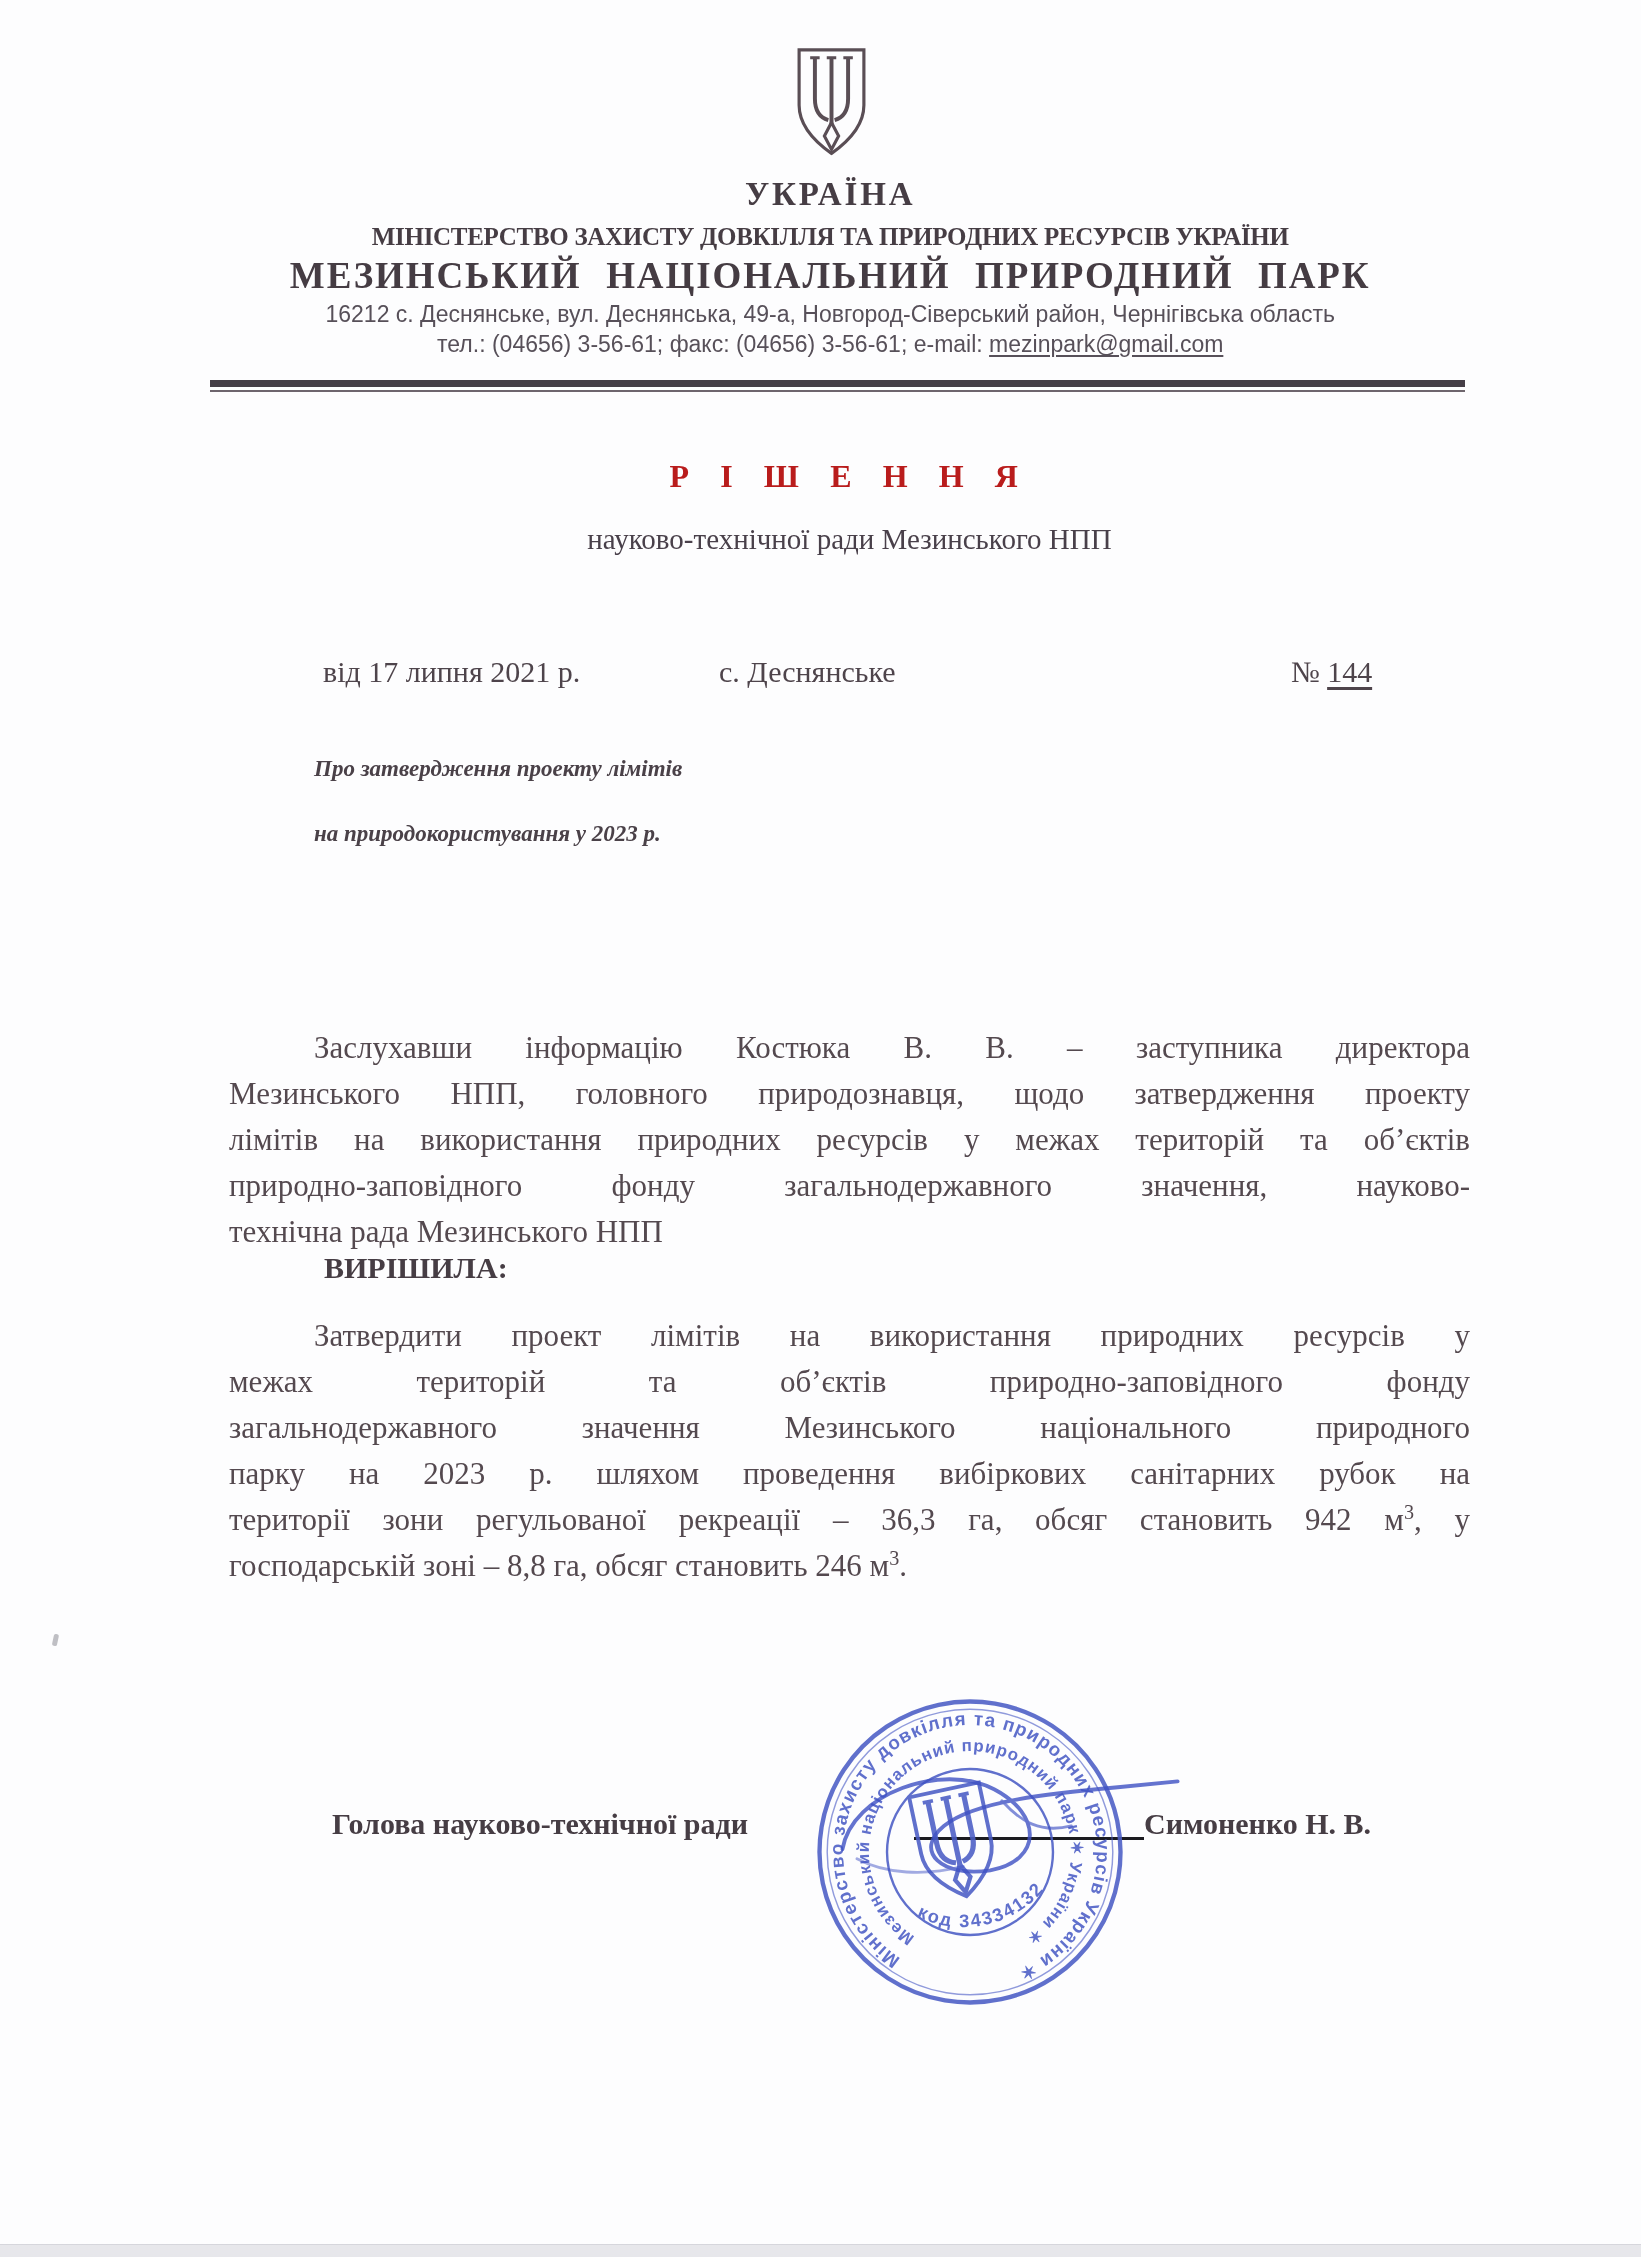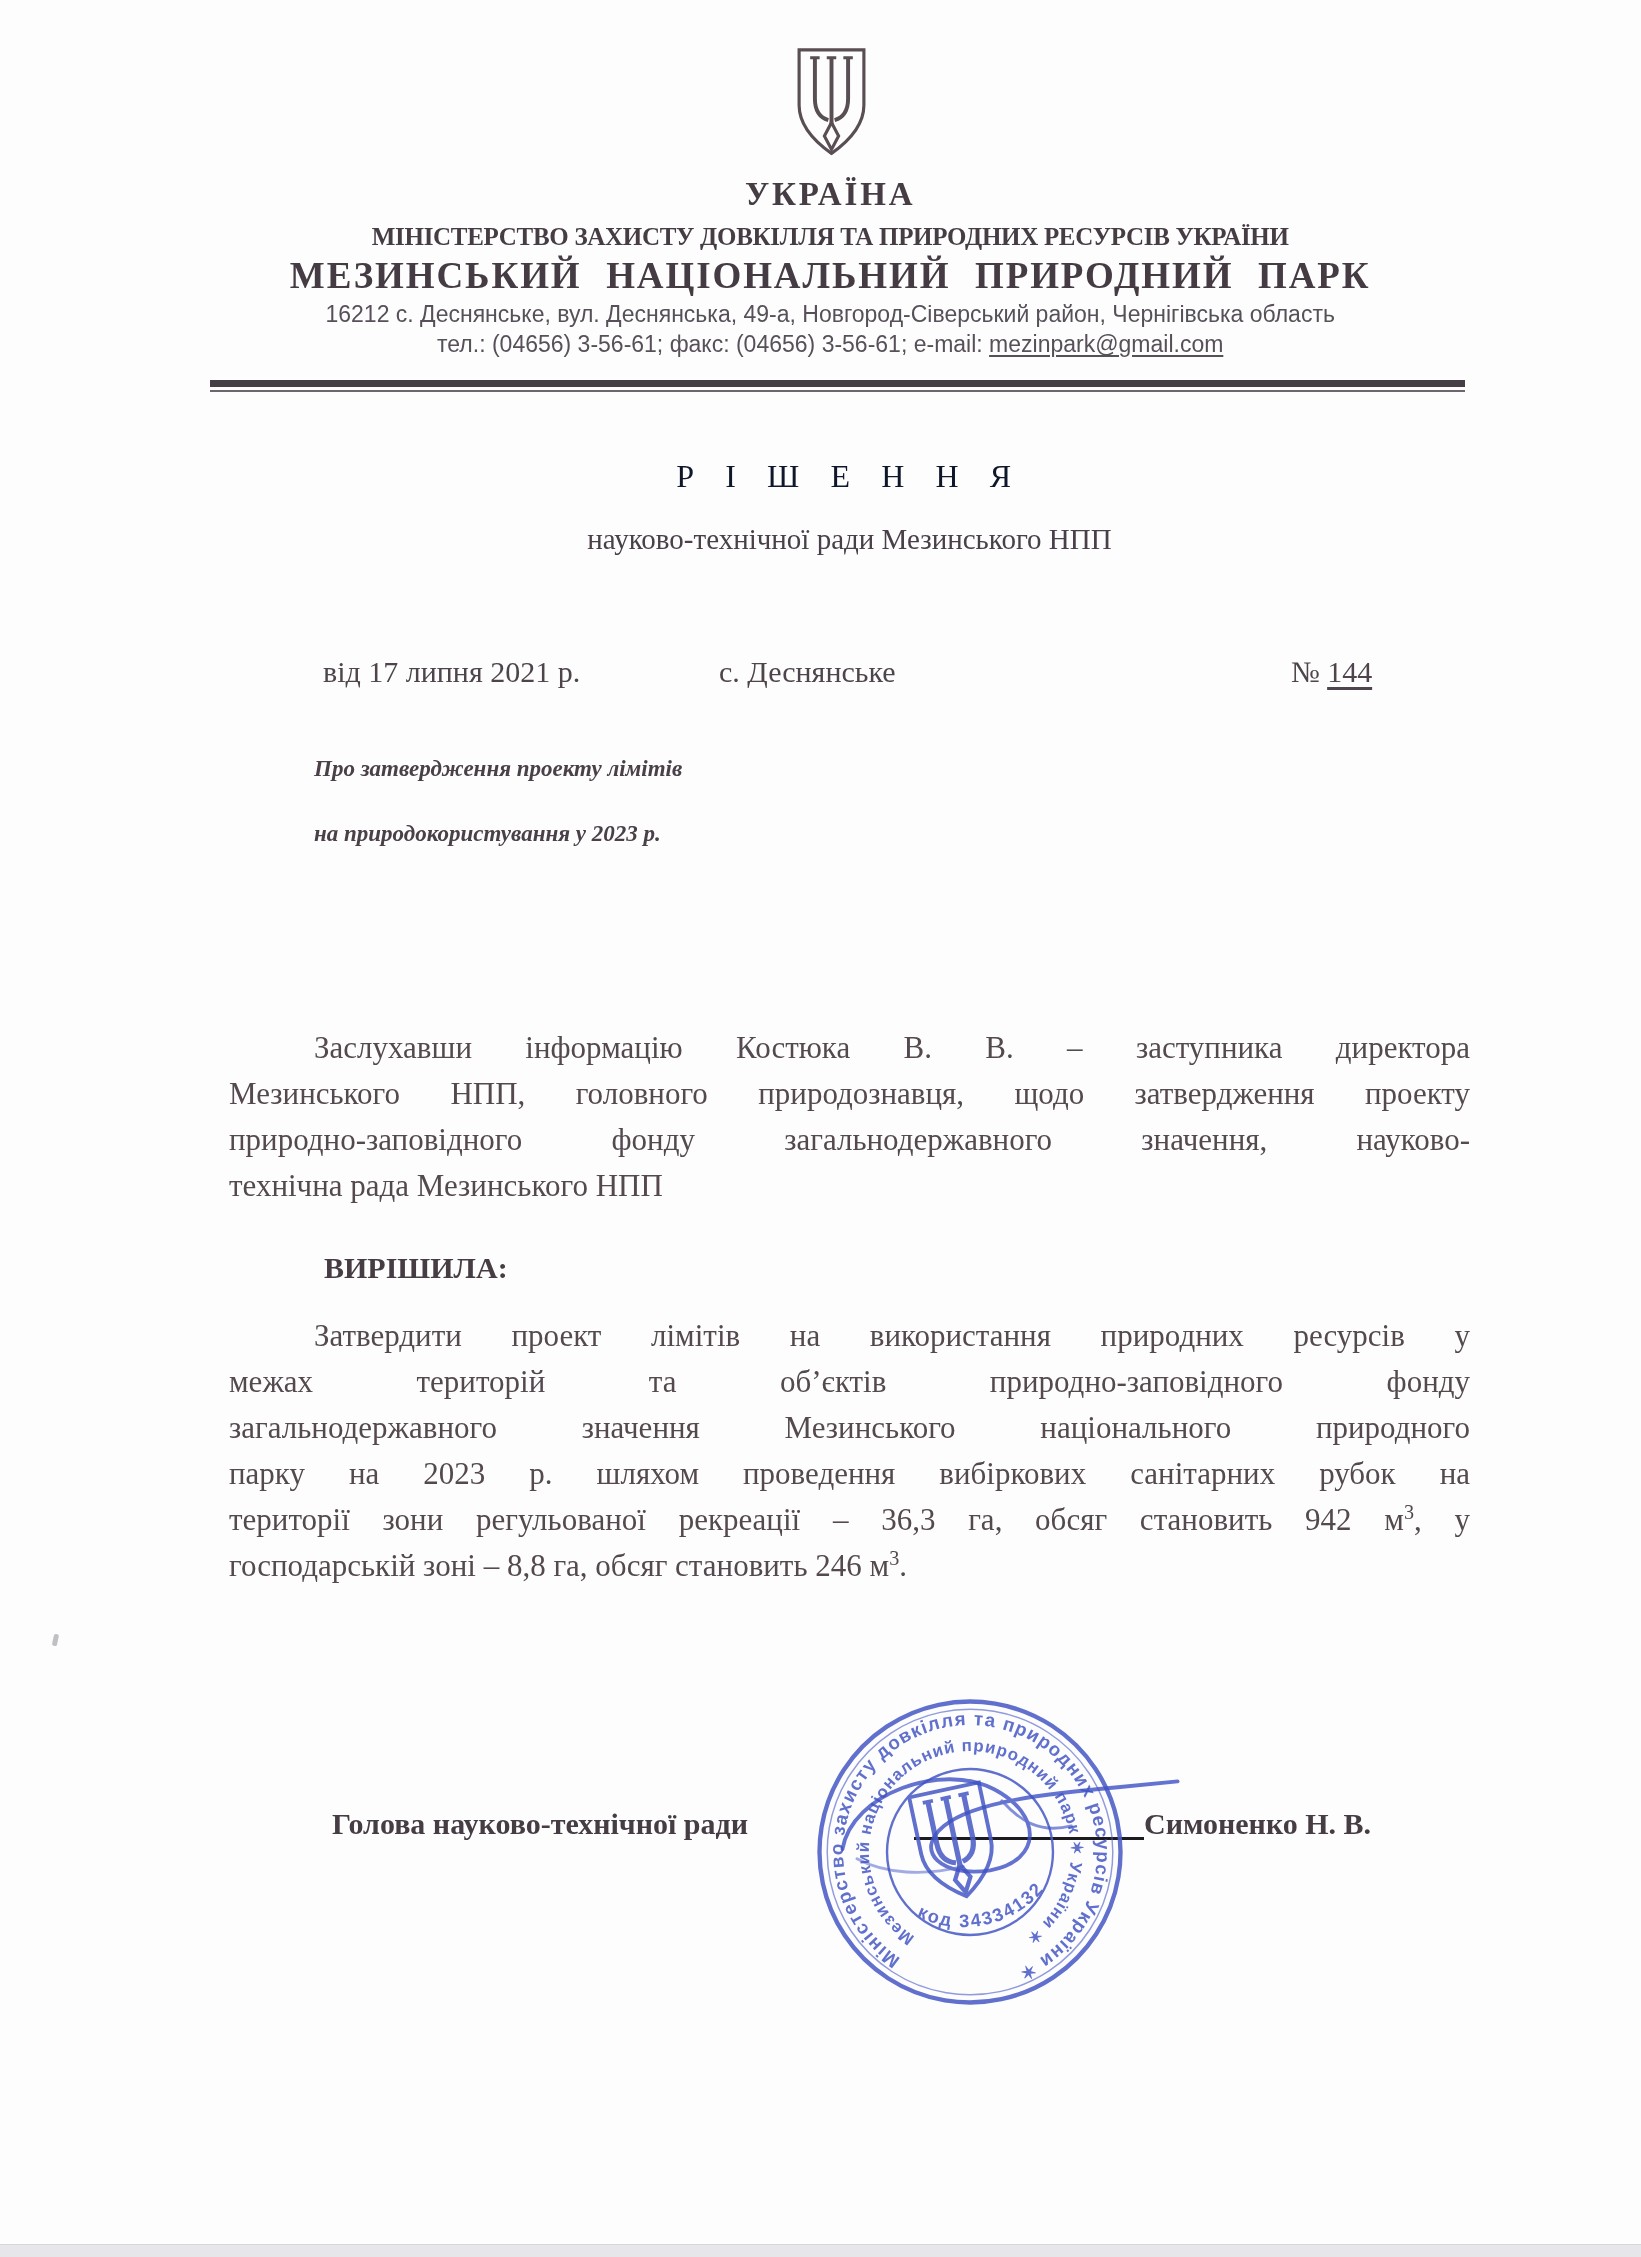--- a/index.html
+++ b/index.html
@@ -15,21 +15,21 @@
   .country{top:176px;font-size:33px;font-weight:bold;letter-spacing:2.9px;color:#463d44;}
   .ministry{top:223px;font-size:25px;font-weight:bold;letter-spacing:-0.3px;color:#463d44;}
   .org{top:254px;font-size:37px;font-weight:bold;letter-spacing:1.9px;word-spacing:13.5px;color:#453c43;}
   .addr{top:301px;font-size:23px;font-family:"Liberation Sans",sans-serif;color:#575059;}
   .contacts{top:331px;font-size:23px;font-family:"Liberation Sans",sans-serif;color:#575059;}
   .email{text-decoration:underline;text-underline-offset:2.9px;}
 
   .rule-thick{left:210px;top:380px;width:1255px;height:6.8px;background:#453e46;}
   .rule-thin{left:210px;top:390px;width:1255px;height:1.9px;background:#6e656d;}
 
-  .doc-title{top:458px;font-size:32px;font-weight:normal;letter-spacing:11.6px;color:#0f172a;text-align:center;}
+  .doc-title{top:458px;font-size:32px;font-weight:bold;letter-spacing:11.6px;color:#b91c1c;text-align:center;}
   .doc-subtitle{top:523px;font-size:29px;font-weight:normal;color:#49404a;}
 
   .meta{font-size:30px;color:#4e444b;}
   .meta-date{left:323px;top:655px;}
   .meta-place{left:719px;top:655px;}
   .meta-number{left:1291px;top:655px;}
   .num-underline{text-decoration:underline;text-underline-offset:4.8px;}
 
   .subject{left:314px;top:736px;width:869px;font-size:23px;font-weight:bold;font-style:italic;line-height:65px;color:#4a4148;}
 
@@ -88,20 +88,21 @@
   <div class="abs meta meta-number"><span>№</span>&nbsp;<span class="num-underline">144</span></div>
 
   <div class="abs subject">
       <div class="line">Про затвердження проекту лімітів</div>
       <div class="line">на природокористування у 2023 р.</div>
     </div>
 
   <div class="abs para para1">
       <div class="line just first">Заслухавши  інформацію  Костюка  В.  В.  –  заступника  директора</div>
       <div class="line just">Мезинського НПП, головного природознавця, щодо затвердження проекту</div>
+      <div class="line just">лімітів на використання природних ресурсів у межах територій та об’єктів</div>
       <div class="line just">природно-заповідного фонду загальнодержавного значення, науково-</div>
       <div class="line">технічна рада Мезинського НПП</div>
     </div>
 
   <div class="abs resolved">ВИРІШИЛА:</div>
 
   <div class="abs para para2">
       <div class="line just first">Затвердити  проект  лімітів  на  використання  природних  ресурсів  у</div>
       <div class="line just">межах територій та об’єктів природно-заповідного фонду</div>
       <div class="line just">загальнодержавного значення Мезинського національного природного</div>

